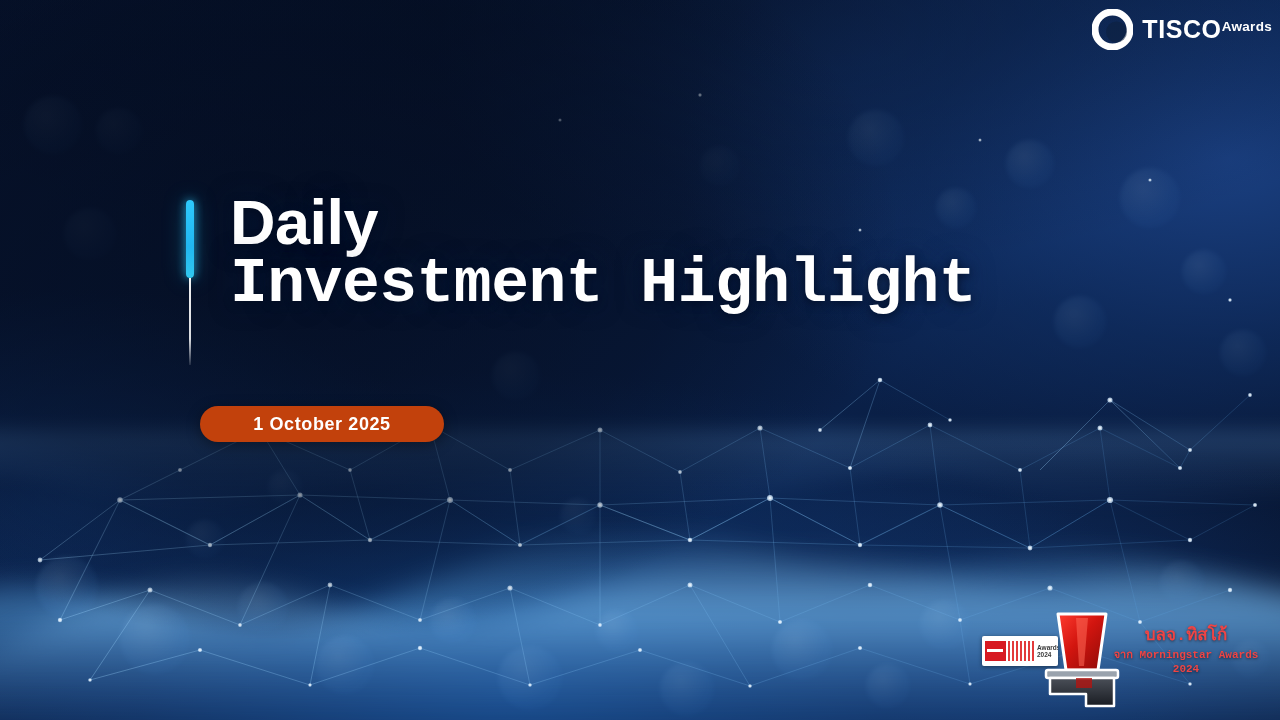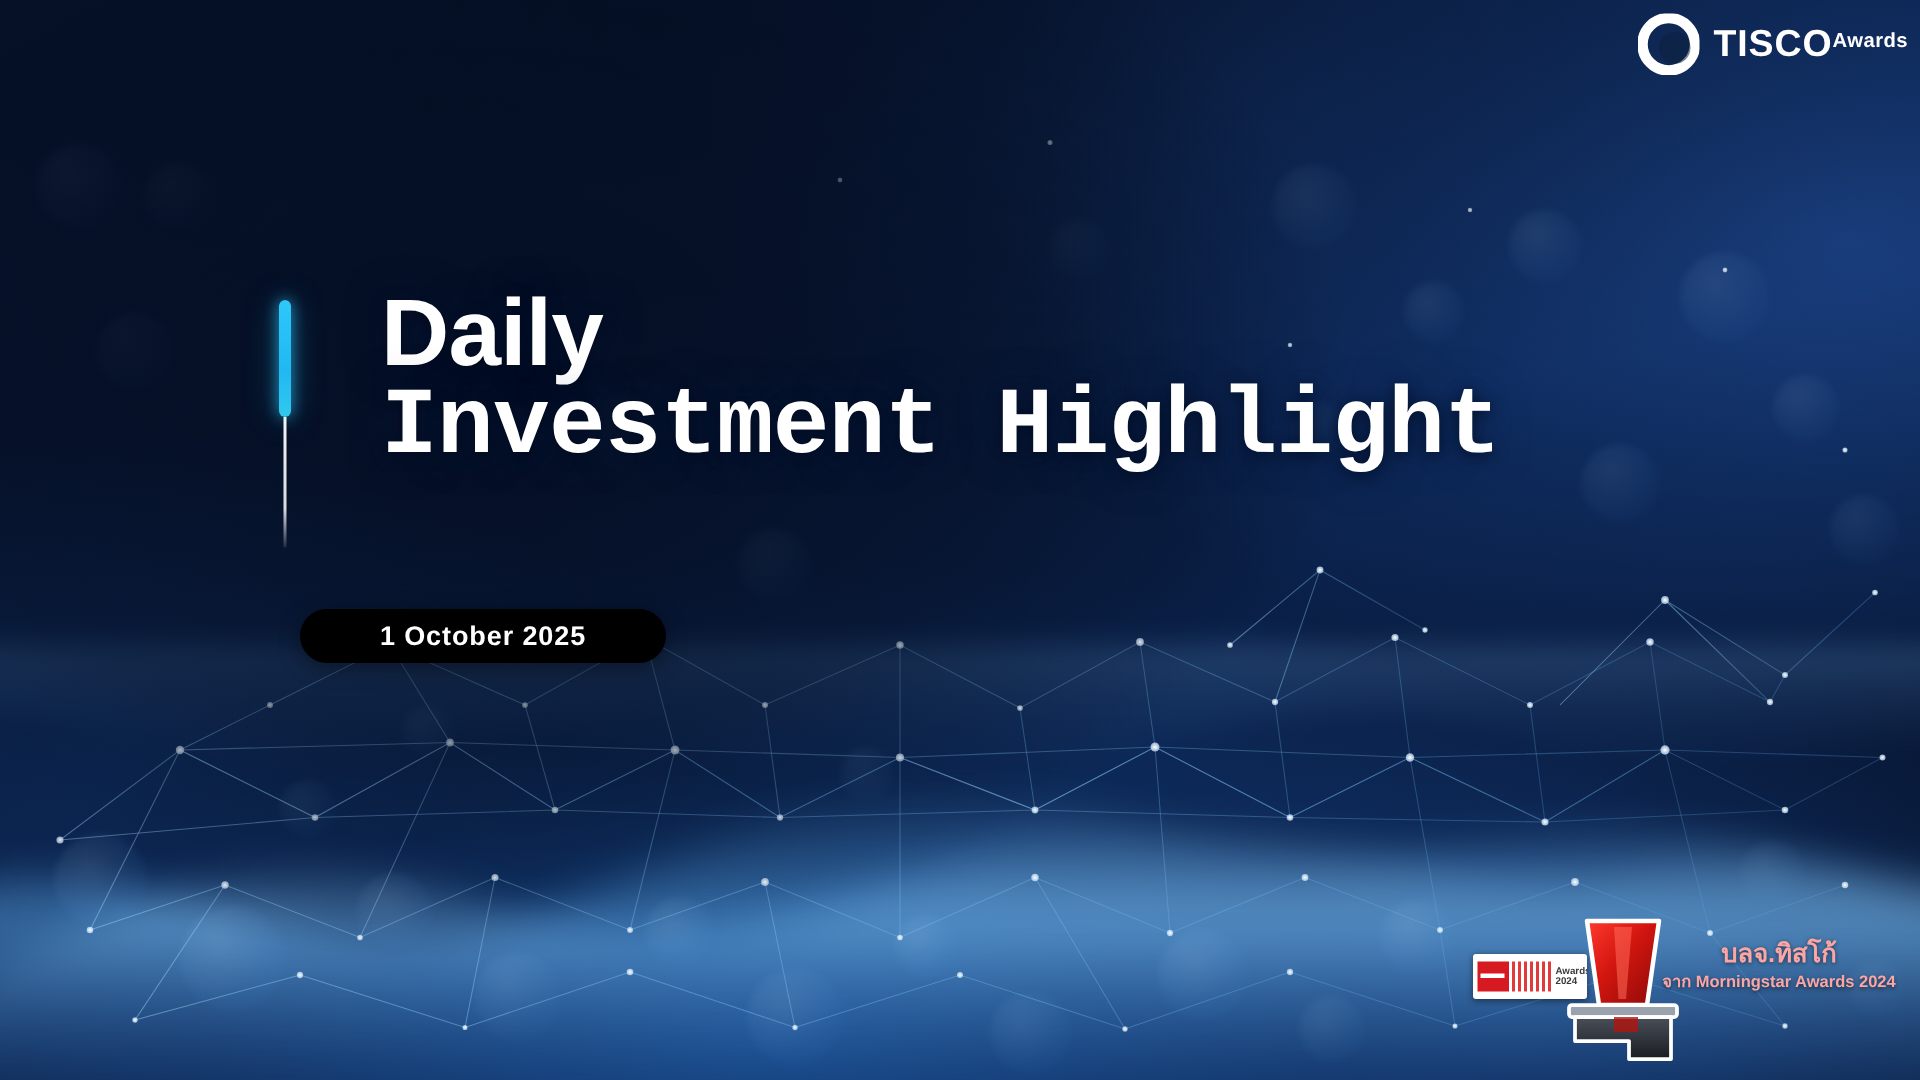--- a/index.html
+++ b/index.html
@@ -95,21 +95,21 @@
   }
   .accent-thin {
     position: absolute;
     left: 3px; top: 78px;
     width: 1.6px; height: 87px;
     background: linear-gradient(180deg, rgba(255,255,255,0.95) 0%, rgba(255,255,255,0.85) 70%, rgba(255,255,255,0.1) 100%);
   }
 
   .headline {
     margin: 0;
-    padding-left: 68px;
+    padding-left: 44px;
     color: #ffffff;
     font-weight: 700;
     font-size: 63px;
     line-height: 0.98;
     letter-spacing: -0.5px;
     text-shadow: 0 2px 10px rgba(2,10,28,0.75), 0 0 26px rgba(8,30,70,0.55);
     white-space: nowrap;
   }
   .headline .l1 { display:block; }
   .headline .l2 { display:block;font-family:Liberation Mono, monospace; }
@@ -129,21 +129,21 @@
     left: 200px;
     top: 406px;
     min-width: 244px;
     height: 36px;
     box-sizing: border-box;
     padding: 0 26px;
     display: flex;
     align-items: center;
     justify-content: center;
     border-radius: 20px;
-    background: #000000;
+    background: #c2410c;
     color: #ffffff;
     font-size: 18px;
     font-weight: 700;
     letter-spacing: 0.6px;
     box-shadow: 0 3px 14px rgba(0,0,0,0.38);
   }
 
   
   .brand-logo {
     position: absolute;
@@ -237,22 +237,23 @@
     height: 104px;
   }
   .award-trophy svg { display:block; }
 
   .award-text {
     position: absolute;
     left: 118px;
     top: 22px;
     width: 176px;
     text-align: center;
-    color: #fca5a5;
+    color: #ef4444;
     text-shadow: 0 1px 3px rgba(0,0,0,0.55);
+    font-family: Liberation Mono, monospace;
   }
   .aw-l1 { font-size: 17px; font-weight: 700; line-height: 1.22; }
   .aw-l2 { font-size: 15px; font-weight: 700; line-height: 1.22; }
   .aw-l3 { font-size: 11px; font-weight: 700; line-height: 1.3; margin-top: 1px; }
 </style>
 </head>
 <body>
 
 <div id="slide">
 

